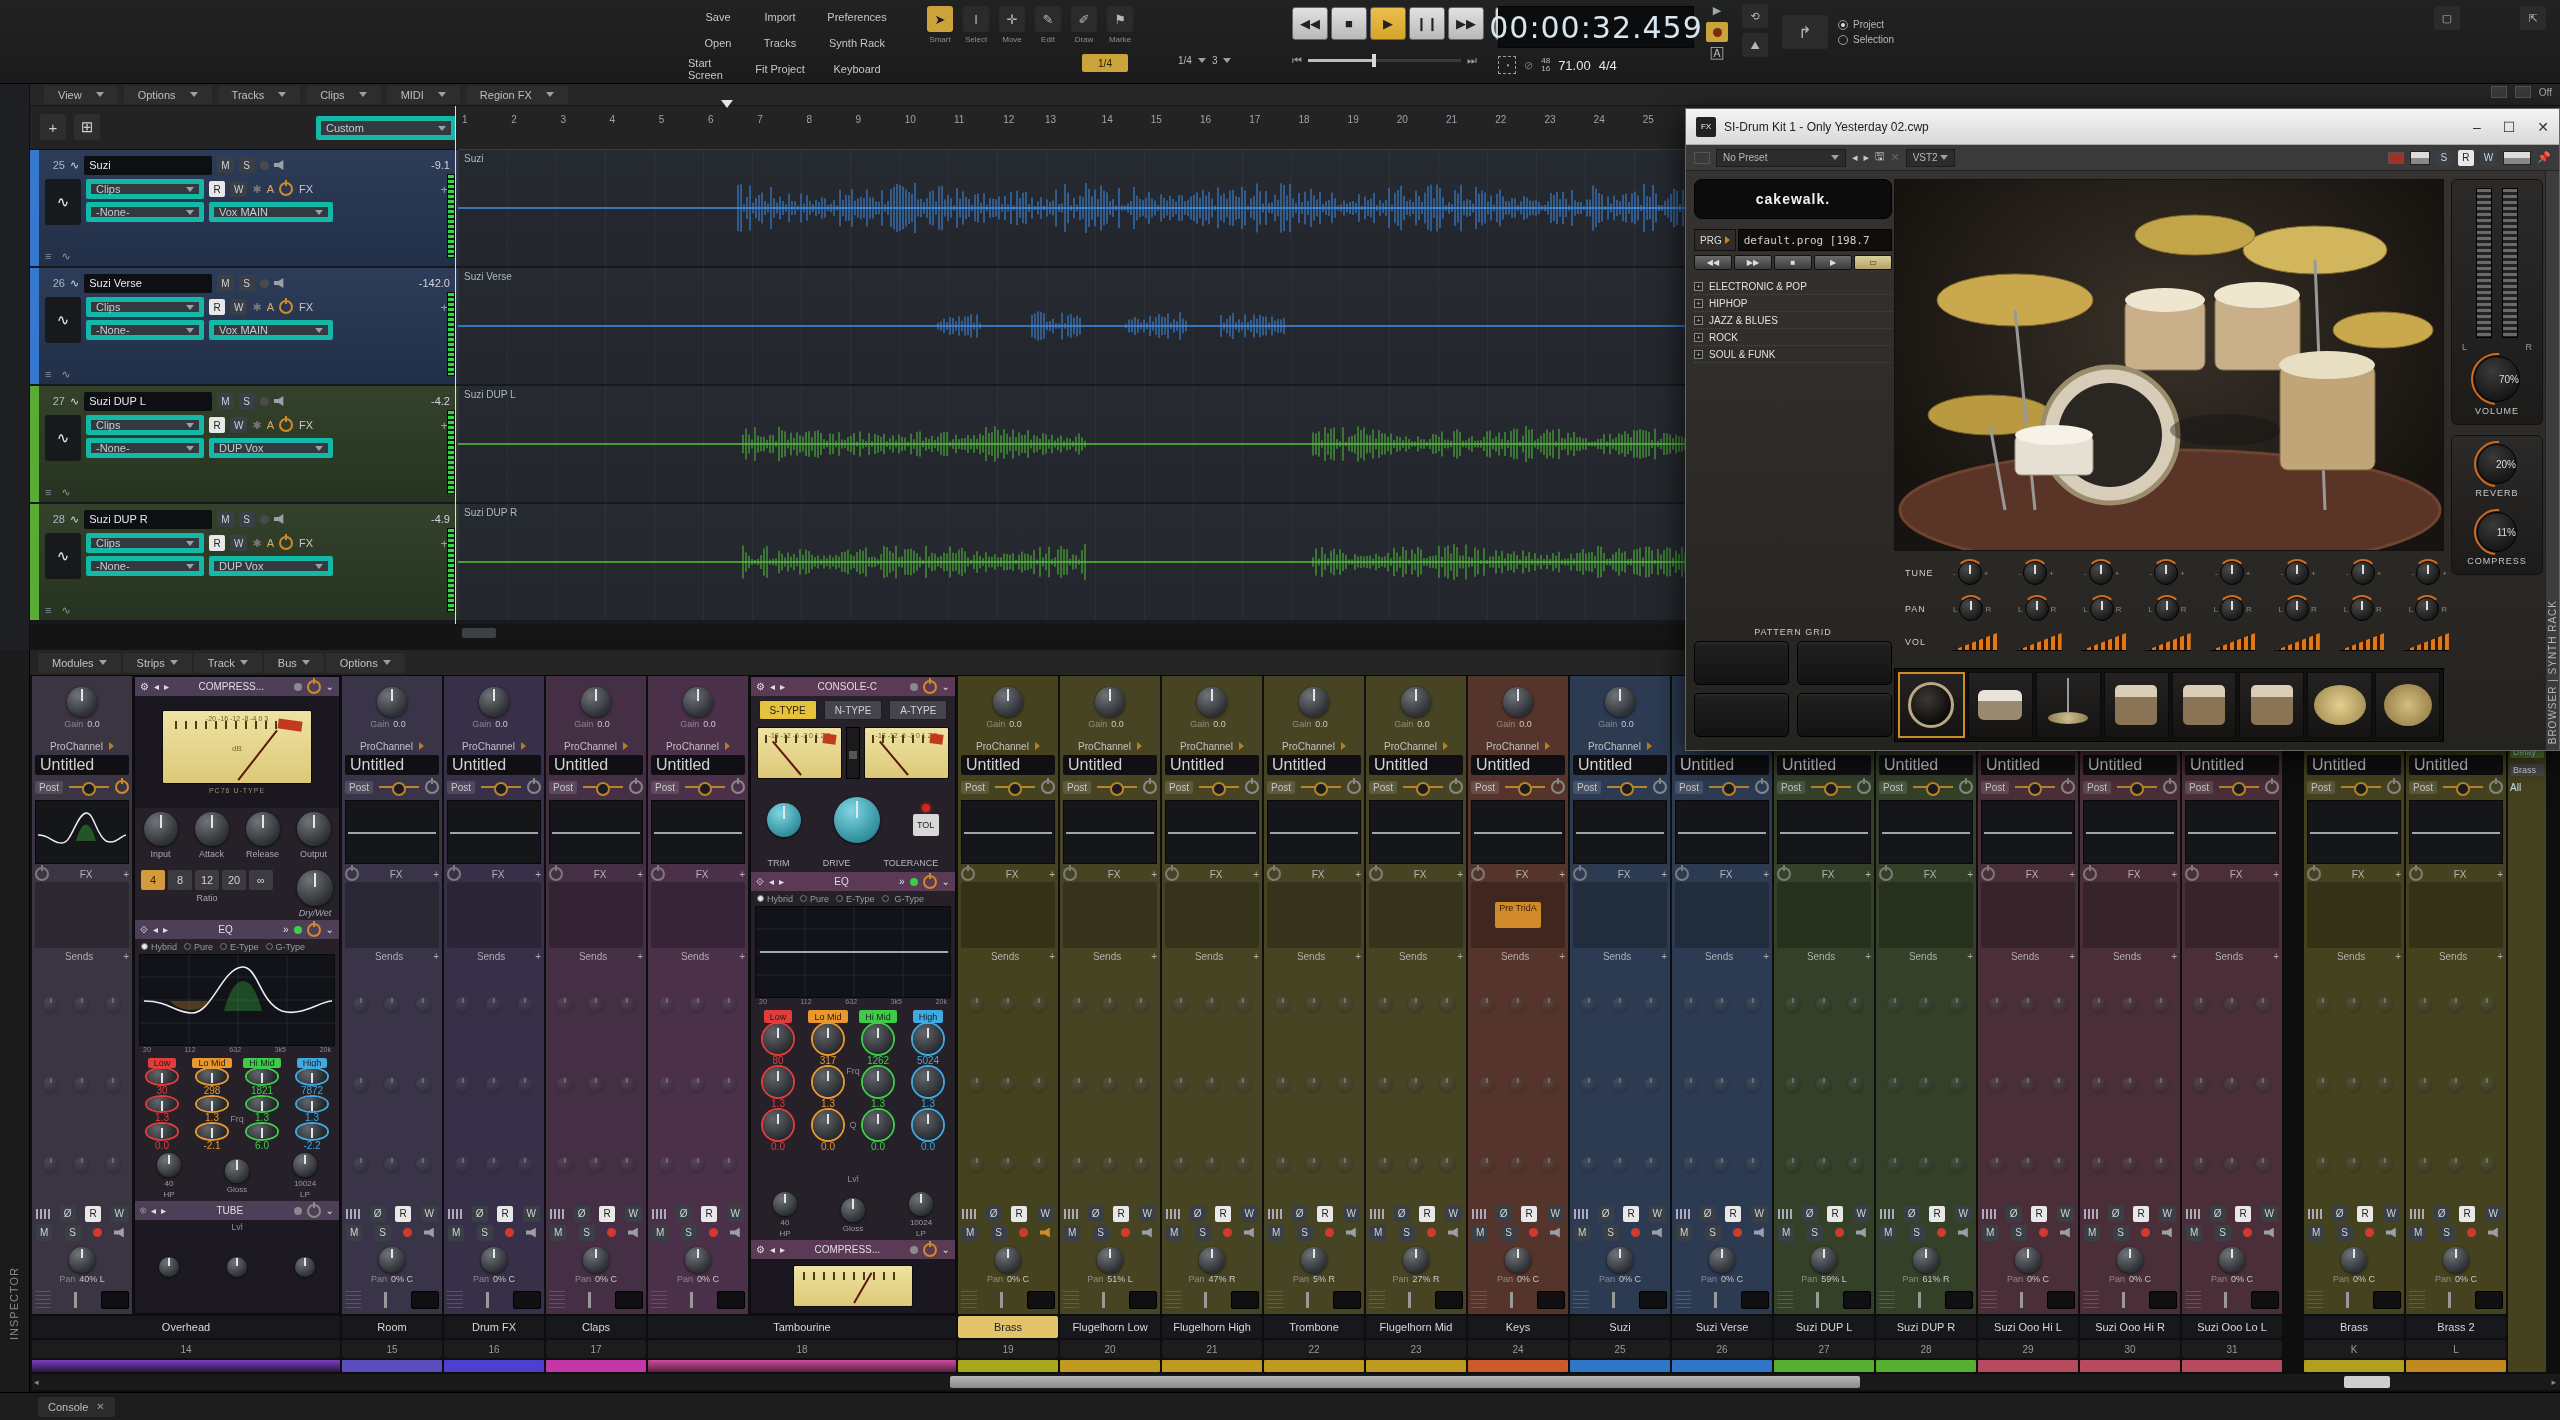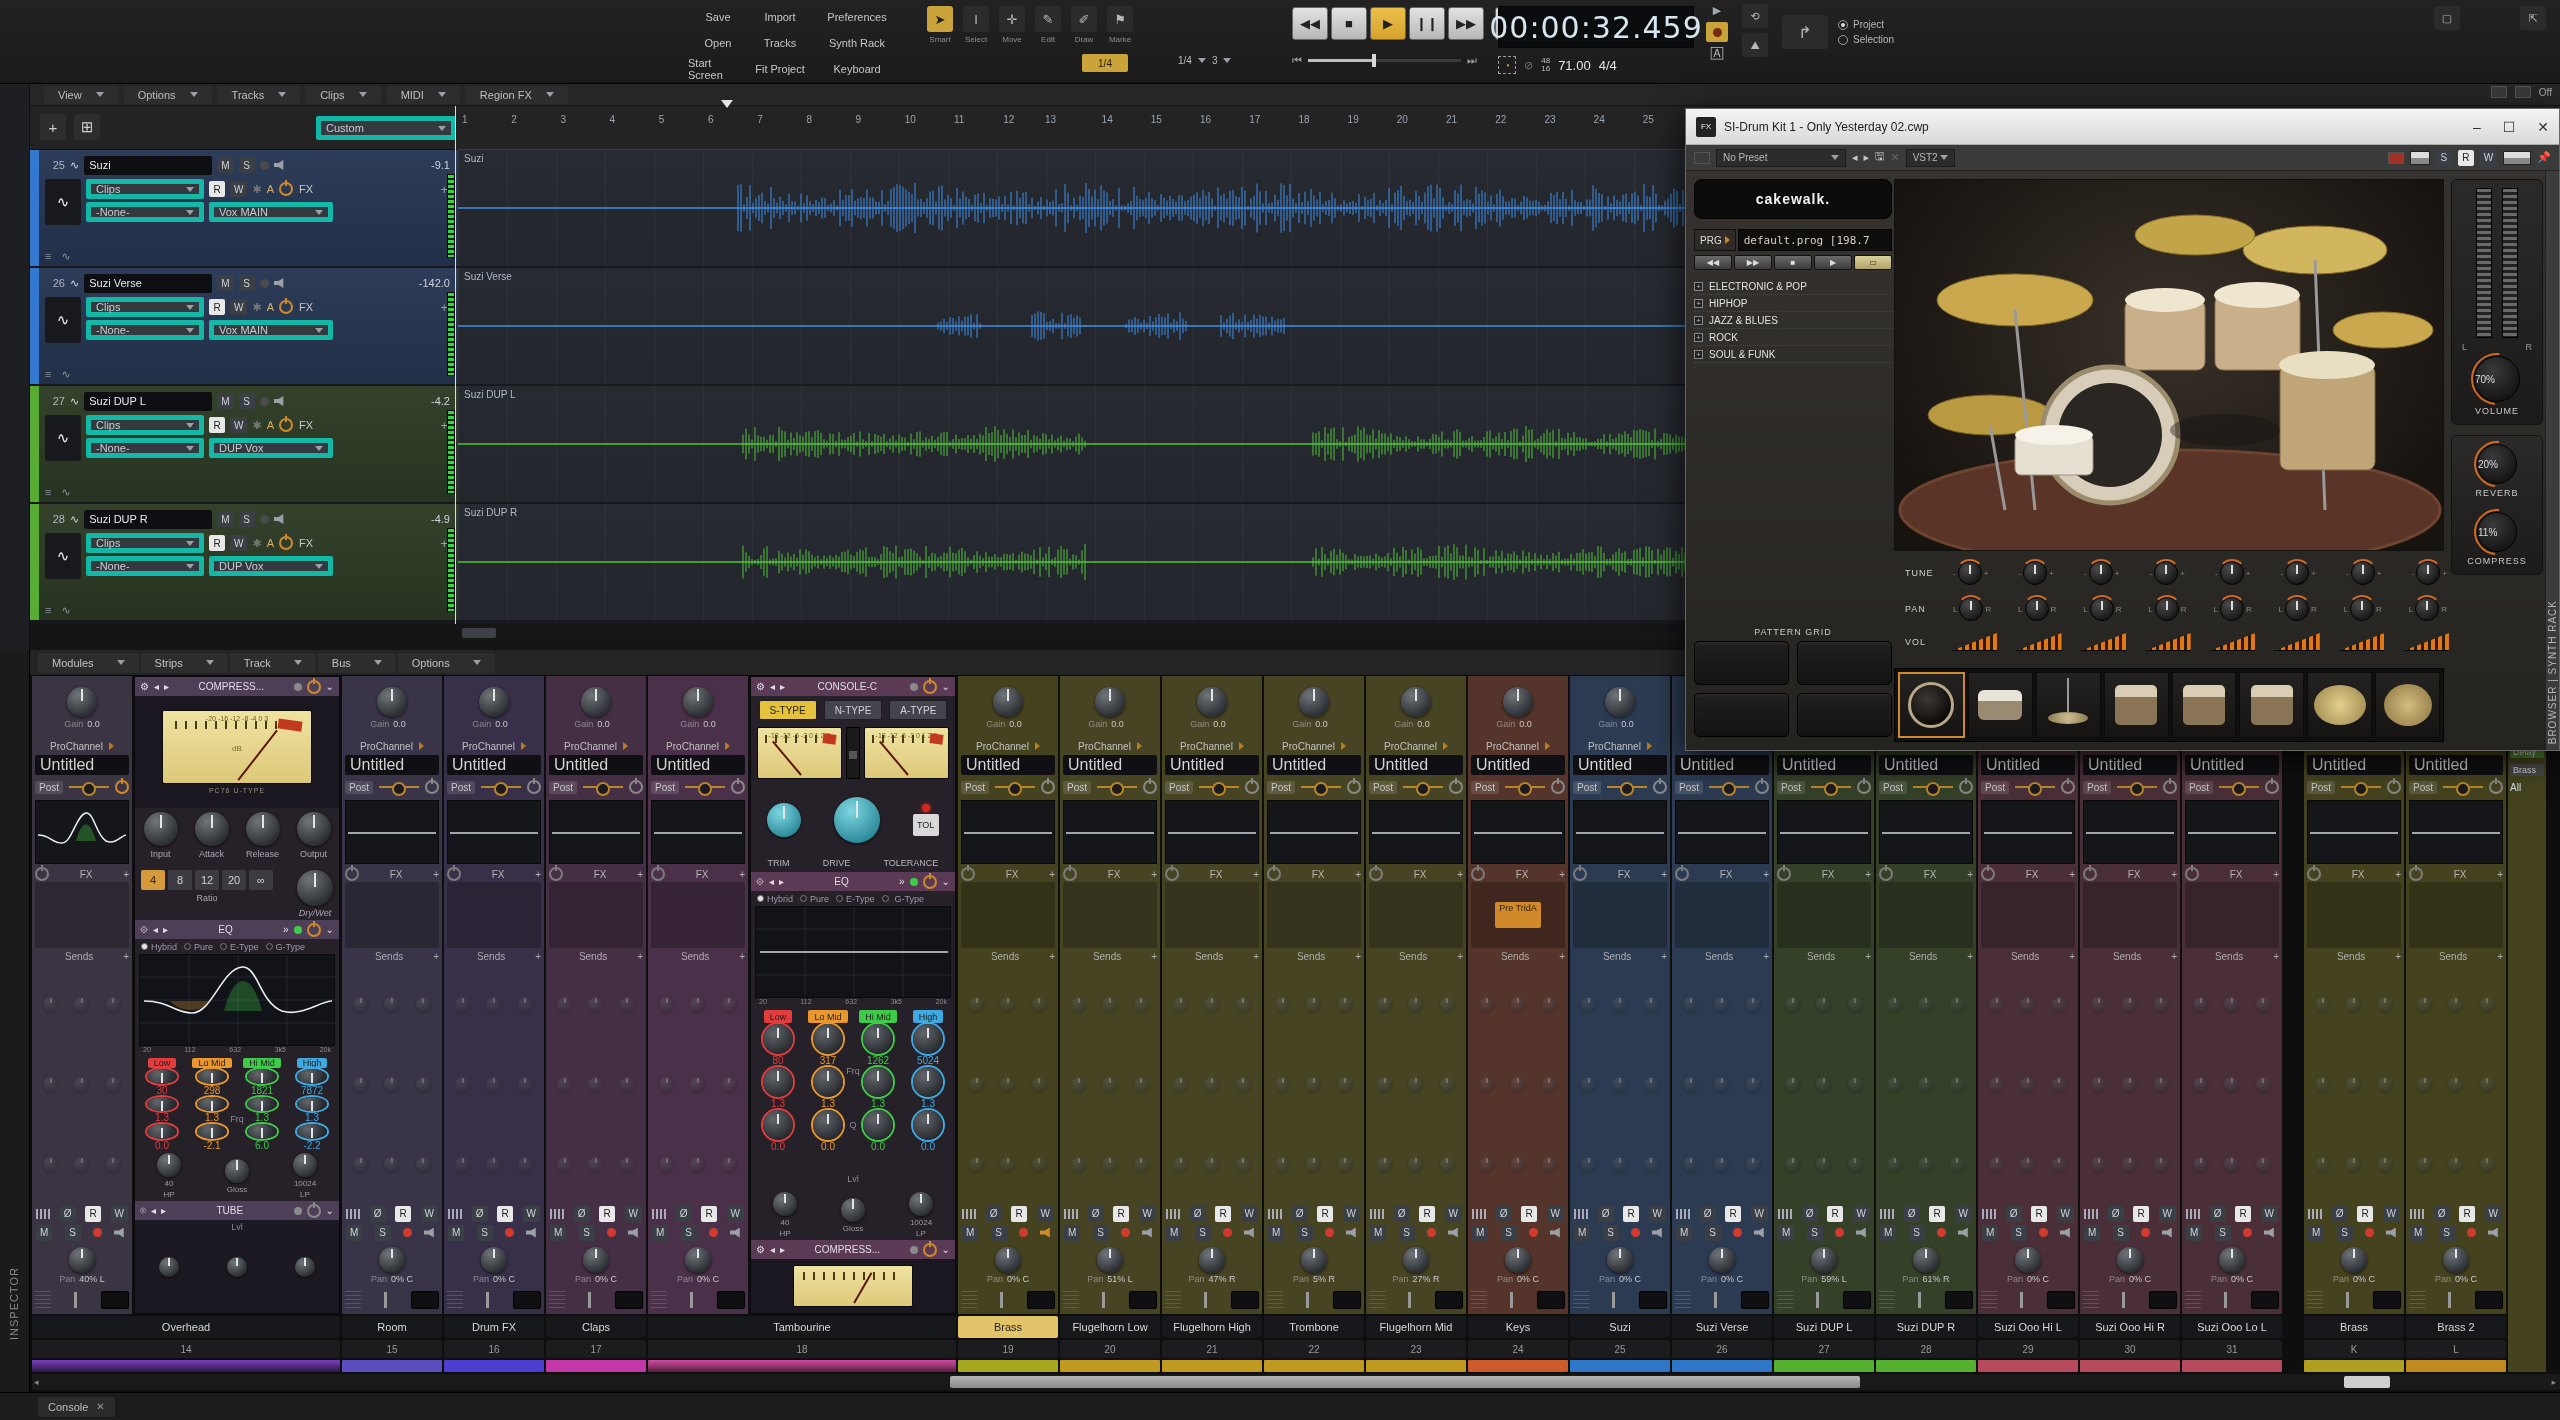--- a/index.html
+++ b/index.html
@@ -154,32 +154,32 @@
 .cell.hihat .g{width:40px;height:12px;border-radius:50%;background:radial-gradient(circle,#cdbd90,#8a7a50);top:70%;}
 .cell.hihat::after{content:"";position:absolute;left:50%;top:8%;width:2px;height:55%;background:#999;transform:translateX(-50%);}
 .cell.tom .g{width:42px;height:40px;border-radius:5px;background:linear-gradient(180deg,#d9cdb4 0 30%,#8a7456 30%);}
 .cell.crash .g{width:52px;height:40px;background:radial-gradient(circle,#e3cf8e,#9a854a);}
 .cell.ride .g{width:48px;height:42px;background:radial-gradient(circle,#d3bd7e,#8a7440);}
 #pl-right{position:absolute;right:16px;top:8px;width:92px;}
 .rpanel{background:linear-gradient(180deg,#2c2a28,#1d1b19);border:1px solid #111;border-radius:6px;padding:8px 6px;display:flex;flex-direction:column;align-items:center;gap:4px;margin-bottom:10px;}
 .meters{display:flex;gap:10px;height:150px;}
 .mcol{width:16px;background:repeating-linear-gradient(180deg,#6a6a6a 0 3px,#222 3px 6px);border:1px solid #000;}
 .lr{display:flex;justify-content:space-between;width:70px;color:#999;font-size:9px;}
-.oknob{width:46px;height:46px;border-radius:50%;background:radial-gradient(circle at 40% 32%,#3a3a3a,#141414 78%);border:1px solid #000;position:relative;display:flex;align-items:center;justify-content:flex-start;color:#ddd;font-size:10px;}
+.oknob{width:46px;height:46px;border-radius:50%;background:radial-gradient(circle at 40% 32%,#3a3a3a,#141414 78%);border:1px solid #000;position:relative;display:flex;align-items:center;justify-content:flex-end;color:#ddd;font-size:10px;}
 .oknob::before{content:"";position:absolute;inset:-4px;border-radius:50%;border:2.5px solid transparent;border-left-color:#d06a20;border-top-color:#d06a20;transform:rotate(-40deg);}
 .klabel{color:#c8c8c8;font-size:9px;letter-spacing:1px;}
 #pl-sidetab{position:absolute;right:0;top:0;bottom:0;width:14px;background:#3c3c3c;border-left:1px solid #222;display:flex;align-items:flex-end;justify-content:center;padding-bottom:6px;}
 #pl-sidetab span{writing-mode:vertical-rl;transform:rotate(180deg);color:#b5b5b5;font-size:10px;letter-spacing:1px;}
 
 
 #console{position:absolute;left:0;top:650px;width:2560px;height:770px;background:#0e0e0e;}
 #inspector{position:absolute;left:0;top:0;width:30px;height:770px;background:#1b1b1b;border-right:1px solid #000;}
 #inspector span{position:absolute;bottom:80px;left:8px;writing-mode:vertical-rl;transform:rotate(180deg);color:#8a8a8a;font-size:11px;letter-spacing:1px;}
 #con-toolbar{position:absolute;left:30px;top:0;width:2530px;height:26px;background:#242424;border-bottom:1px solid #090909;display:flex;align-items:center;gap:2px;padding-left:8px;}
-#con-toolbar .cm{display:flex;align-items:center;gap:23px;height:20px;padding:0 14px;background:#2d2d2d;border-radius:2px;color:#c2c2c2;font-size:11px;}
+#con-toolbar .cm{display:flex;align-items:center;gap:5px;height:20px;padding:0 14px;background:#2d2d2d;border-radius:2px;color:#c2c2c2;font-size:11px;}
 #strips{position:absolute;left:32px;top:26px;width:2528px;height:696px;display:flex;gap:2px;overflow:hidden;}
 .group{display:flex;flex-direction:column;flex:none;}
 .group-top{display:flex;gap:2px;flex:1;min-height:0;}
 .sbody{width:100px;flex:none;display:flex;flex-direction:column;padding:2px 3px;}
 .srow-gain{height:60px;display:flex;flex-direction:column;align-items:center;justify-content:center;gap:2px;}
 .srow-gain .k{width:30px;height:30px;}
 .gline{display:flex;gap:4px;font-size:9px;}
 .gl{opacity:.55;}
 .prohdr{height:16px;display:flex;align-items:center;justify-content:center;gap:4px;font-size:10px;color:#cfcfcf;opacity:.9;}
 .prohdr .tri-r{margin-left:2px;}

